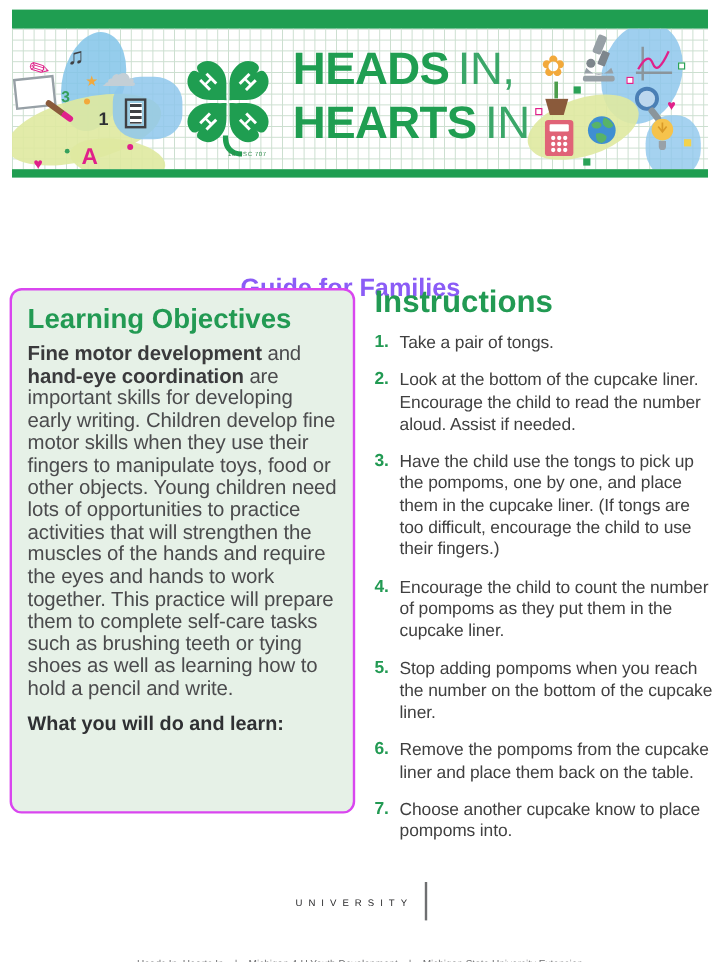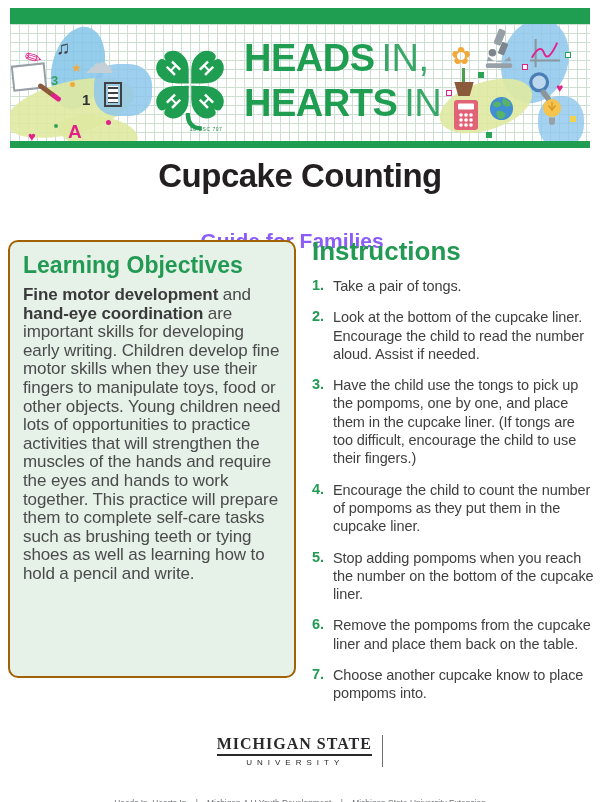--- a/index.html
+++ b/index.html
@@ -68,21 +68,21 @@
   .bw-light  { font-weight:400; color:#3aa768; margin-left:7px; }
 
   
   .doc-title { position:absolute; left:0; right:0; top:157px; text-align:center;
      font-size:33px; font-weight:800; color:#231f20; letter-spacing:-.5px; }
   .doc-subtitle { position:absolute; left:0; right:16px; top:201px; text-align:center;
      font-size:21px; font-weight:800; color:#8b5cf6;margin-top:28px; }
 
   
   .lo-box { position:absolute; left:8px; top:240px; width:288px; height:438px;
-     background:#e6f1e7; border:2px solid #a16207; border-radius:10px; padding:10px 13px; }
+     background:#e6f1e7; border:2px solid #d946ef; border-radius:10px; padding:10px 13px; }
   .lo-heading { font-size:23px; font-weight:800; color:#229a53; margin-bottom:7px; }
   .lo-sub { font-size:16.5px; font-weight:800; color:#2f3033; margin:6px 0 5px; }
   .lo-text { font-size:17px; line-height:18.6px; color:#4b4b4d; letter-spacing:-.1px; }
   .lo-text b { color:#3a3a3c; }
 
   
   .ins-col { position:absolute; left:312px; top:236px; width:282px; }
   .ins-heading { font-size:26px; font-weight:800; color:#229a53; margin-bottom:10px; }
   .ins-item { display:flex; margin-bottom:13px; }
   .ins-num { width:21px; flex:0 0 21px; font-size:14.5px; font-weight:bold; color:#229a53; }
@@ -230,26 +230,26 @@
       <div class="sq" style="left:468px;top:48px;background:#2aa257;"></div>
       <div class="sq" style="left:512px;top:40px;border:1.5px solid #e0218a;background:#fff;"></div>
       <div class="sq" style="left:555px;top:28px;border:1.5px solid #2aa257;background:#fff;"></div>
       <div class="sq" style="left:560px;top:92px;background:#f2d24c;"></div>
       <div class="sq" style="left:476px;top:108px;background:#2aa257;"></div>
       <div class="sq" style="left:436px;top:66px;border:1.5px solid #e0218a;background:#fff;"></div>
     </div>
     <div class="banner-bar-bottom"></div>
   </div>
 
-  <div class="doc-title">Cupcake Counting</div>
   <div class="doc-subtitle">Guide for Families</div>
 
   <div class="lo-box">
     <div class="lo-heading">Learning Objectives</div>
     <p class="lo-text"><b>Fine motor development</b><span> and </span><b>hand-eye coordination</b><span> are important skills for developing early writing. Children develop fine motor skills when they use their fingers to manipulate toys, food or other objects. Young children need lots of opportunities to practice activities that will strengthen the muscles of the hands and require the eyes and hands to work together. This practice will prepare them to complete self-care tasks such as brushing teeth or tying shoes as well as learning how to hold a pencil and write.</span></p>
+    <div class="lo-sub" style="margin-top:10px;">What you will do and learn:</div>
   </div>
 
   <div class="ins-col">
     <div class="ins-heading">Instructions</div>
 
     <div class="ins-item">
       <span class="ins-num">1.</span>
       <span class="ins-text">Take a pair of tongs.</span>
     </div>
     <div class="ins-item">
@@ -273,21 +273,20 @@
       <span class="ins-text">Remove the pompoms from the cupcake liner and place them back on the table.</span>
     </div>
     <div class="ins-item">
       <span class="ins-num">7.</span>
       <span class="ins-text">Choose another cupcake know to place pompoms into.</span>
     </div>
   </div>
 
   <div class="footer-lockup">
     <div class="msu-mark">
-      <div class="msu-top">MICHIGAN STATE</div>
       <div class="msu-bottom">UNIVERSITY</div>
     </div>
     <div class="footer-divider"></div>
   </div>
   <div class="footer-lines">
     <div>Heads In, Hearts In    |    Michigan 4-H Youth Development    |    Michigan State University Extension</div>
     
   </div>
 
 </div>

